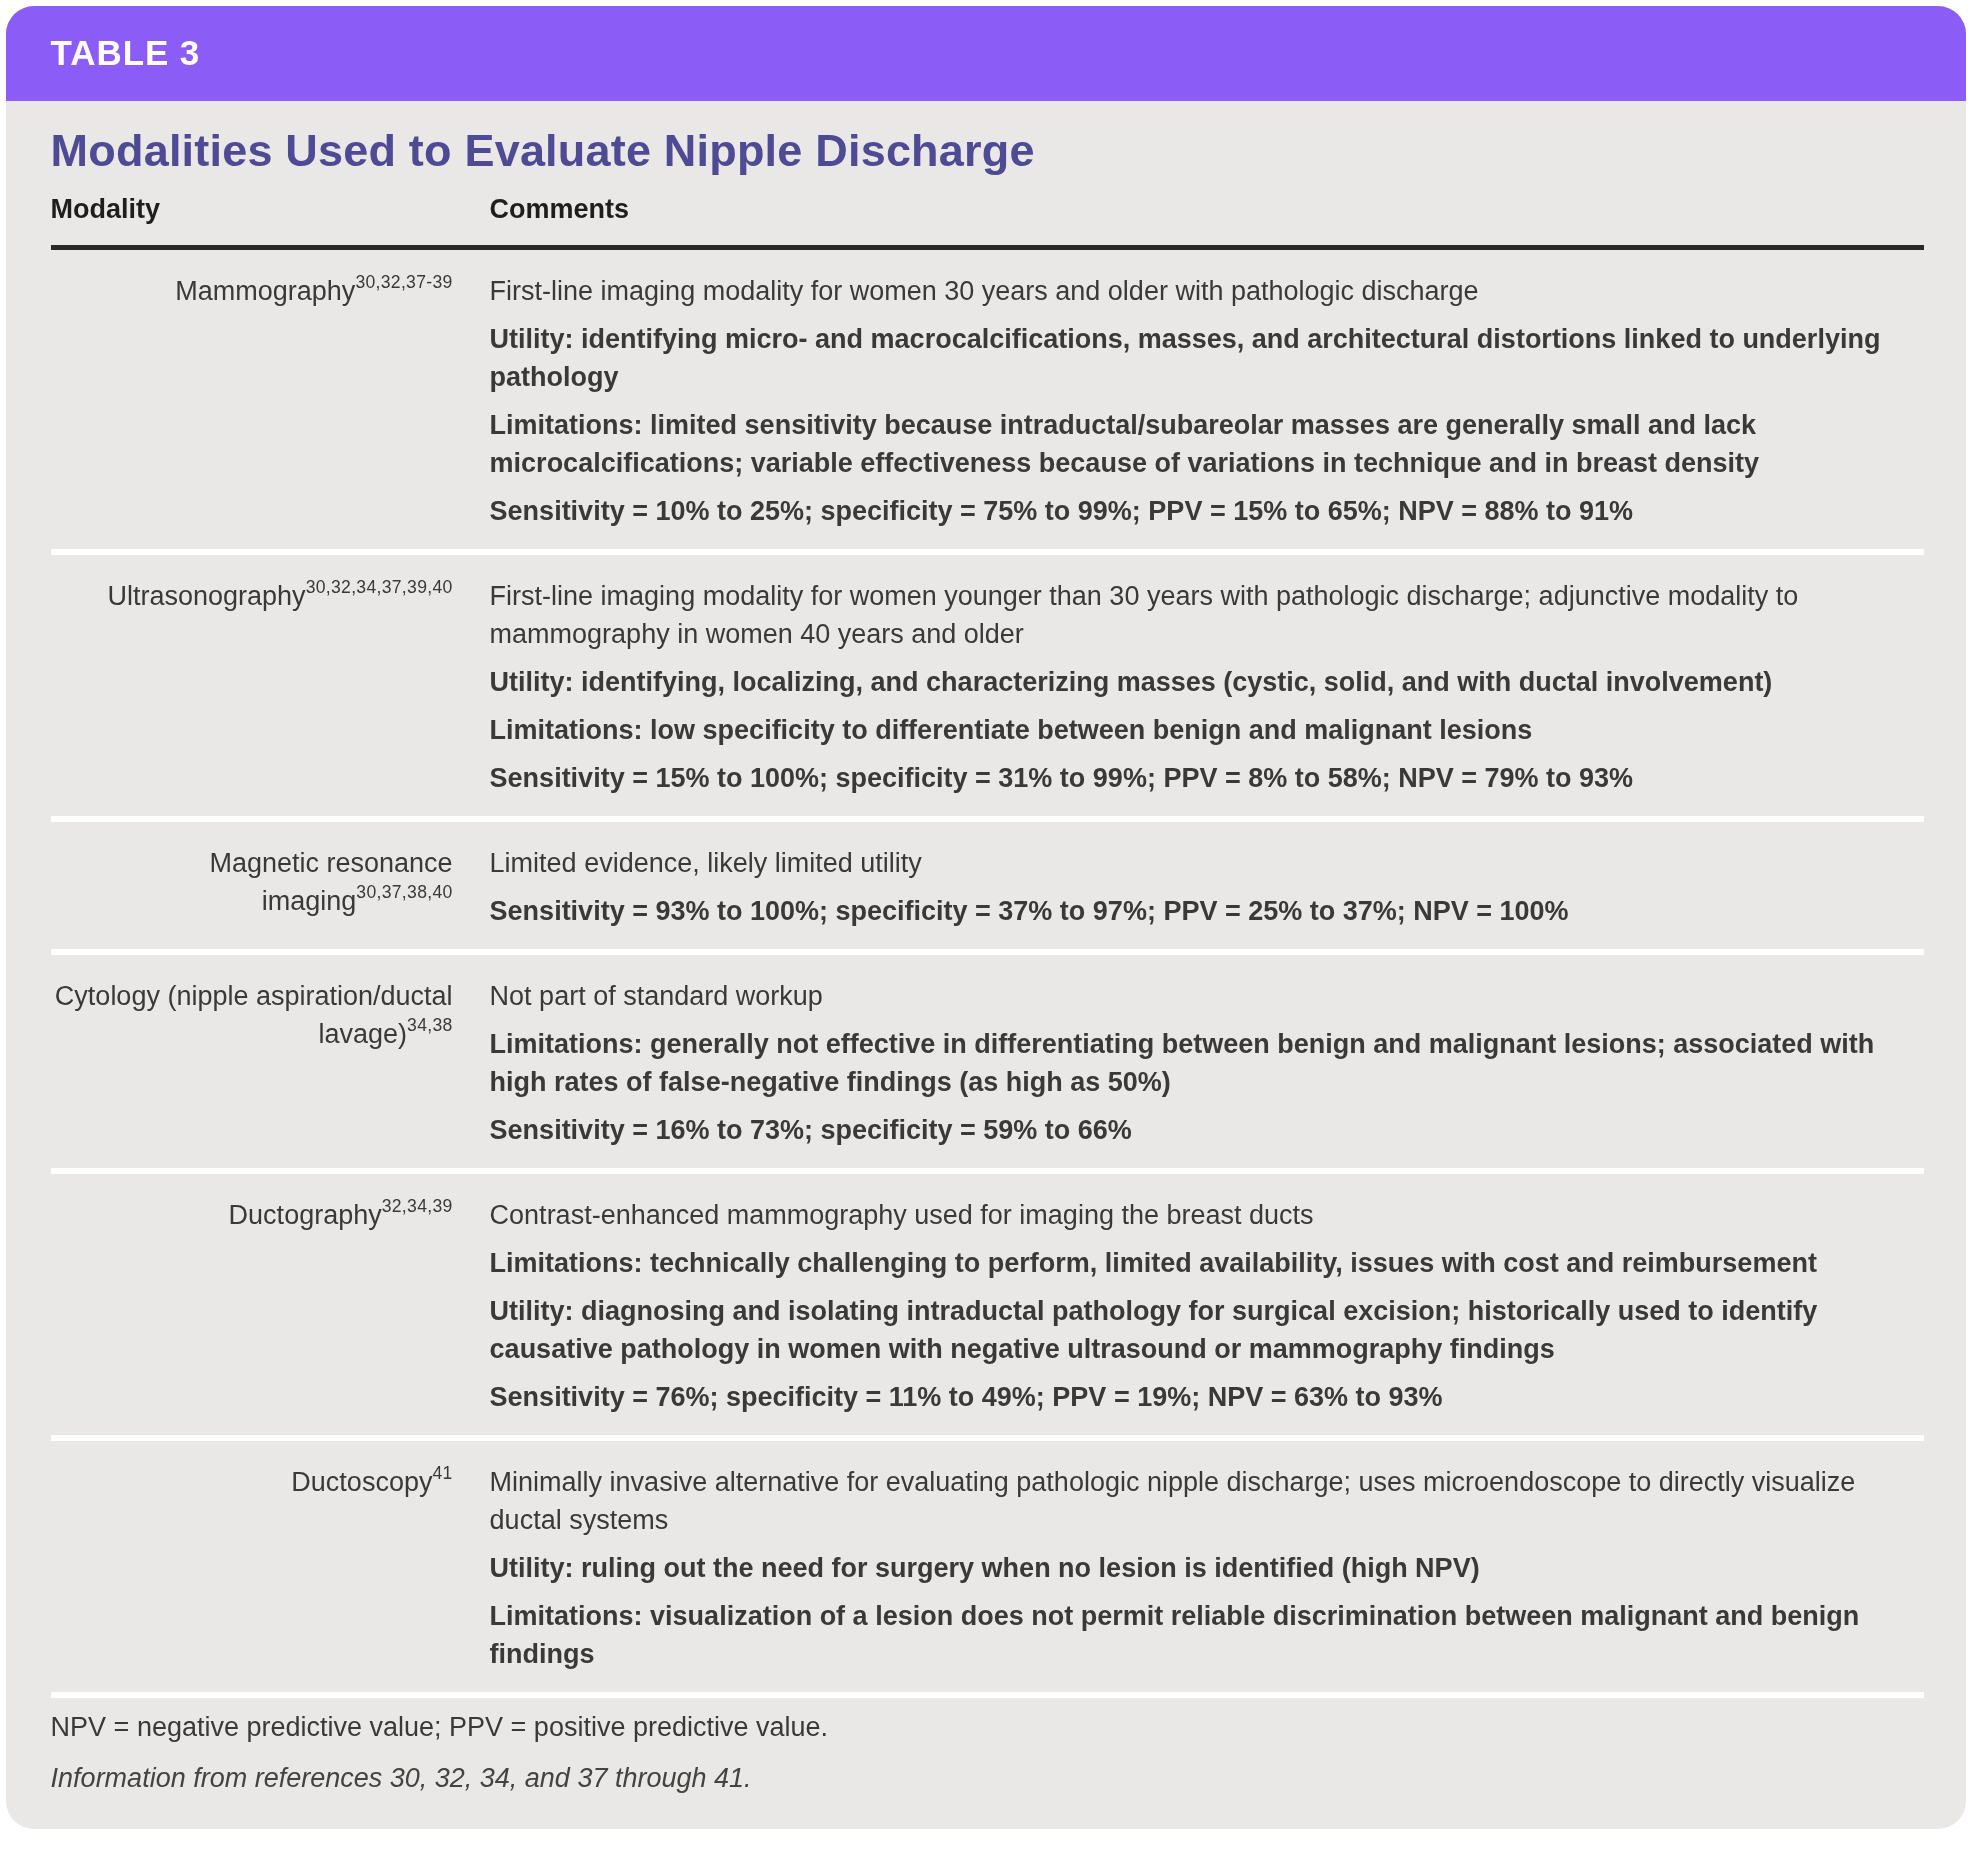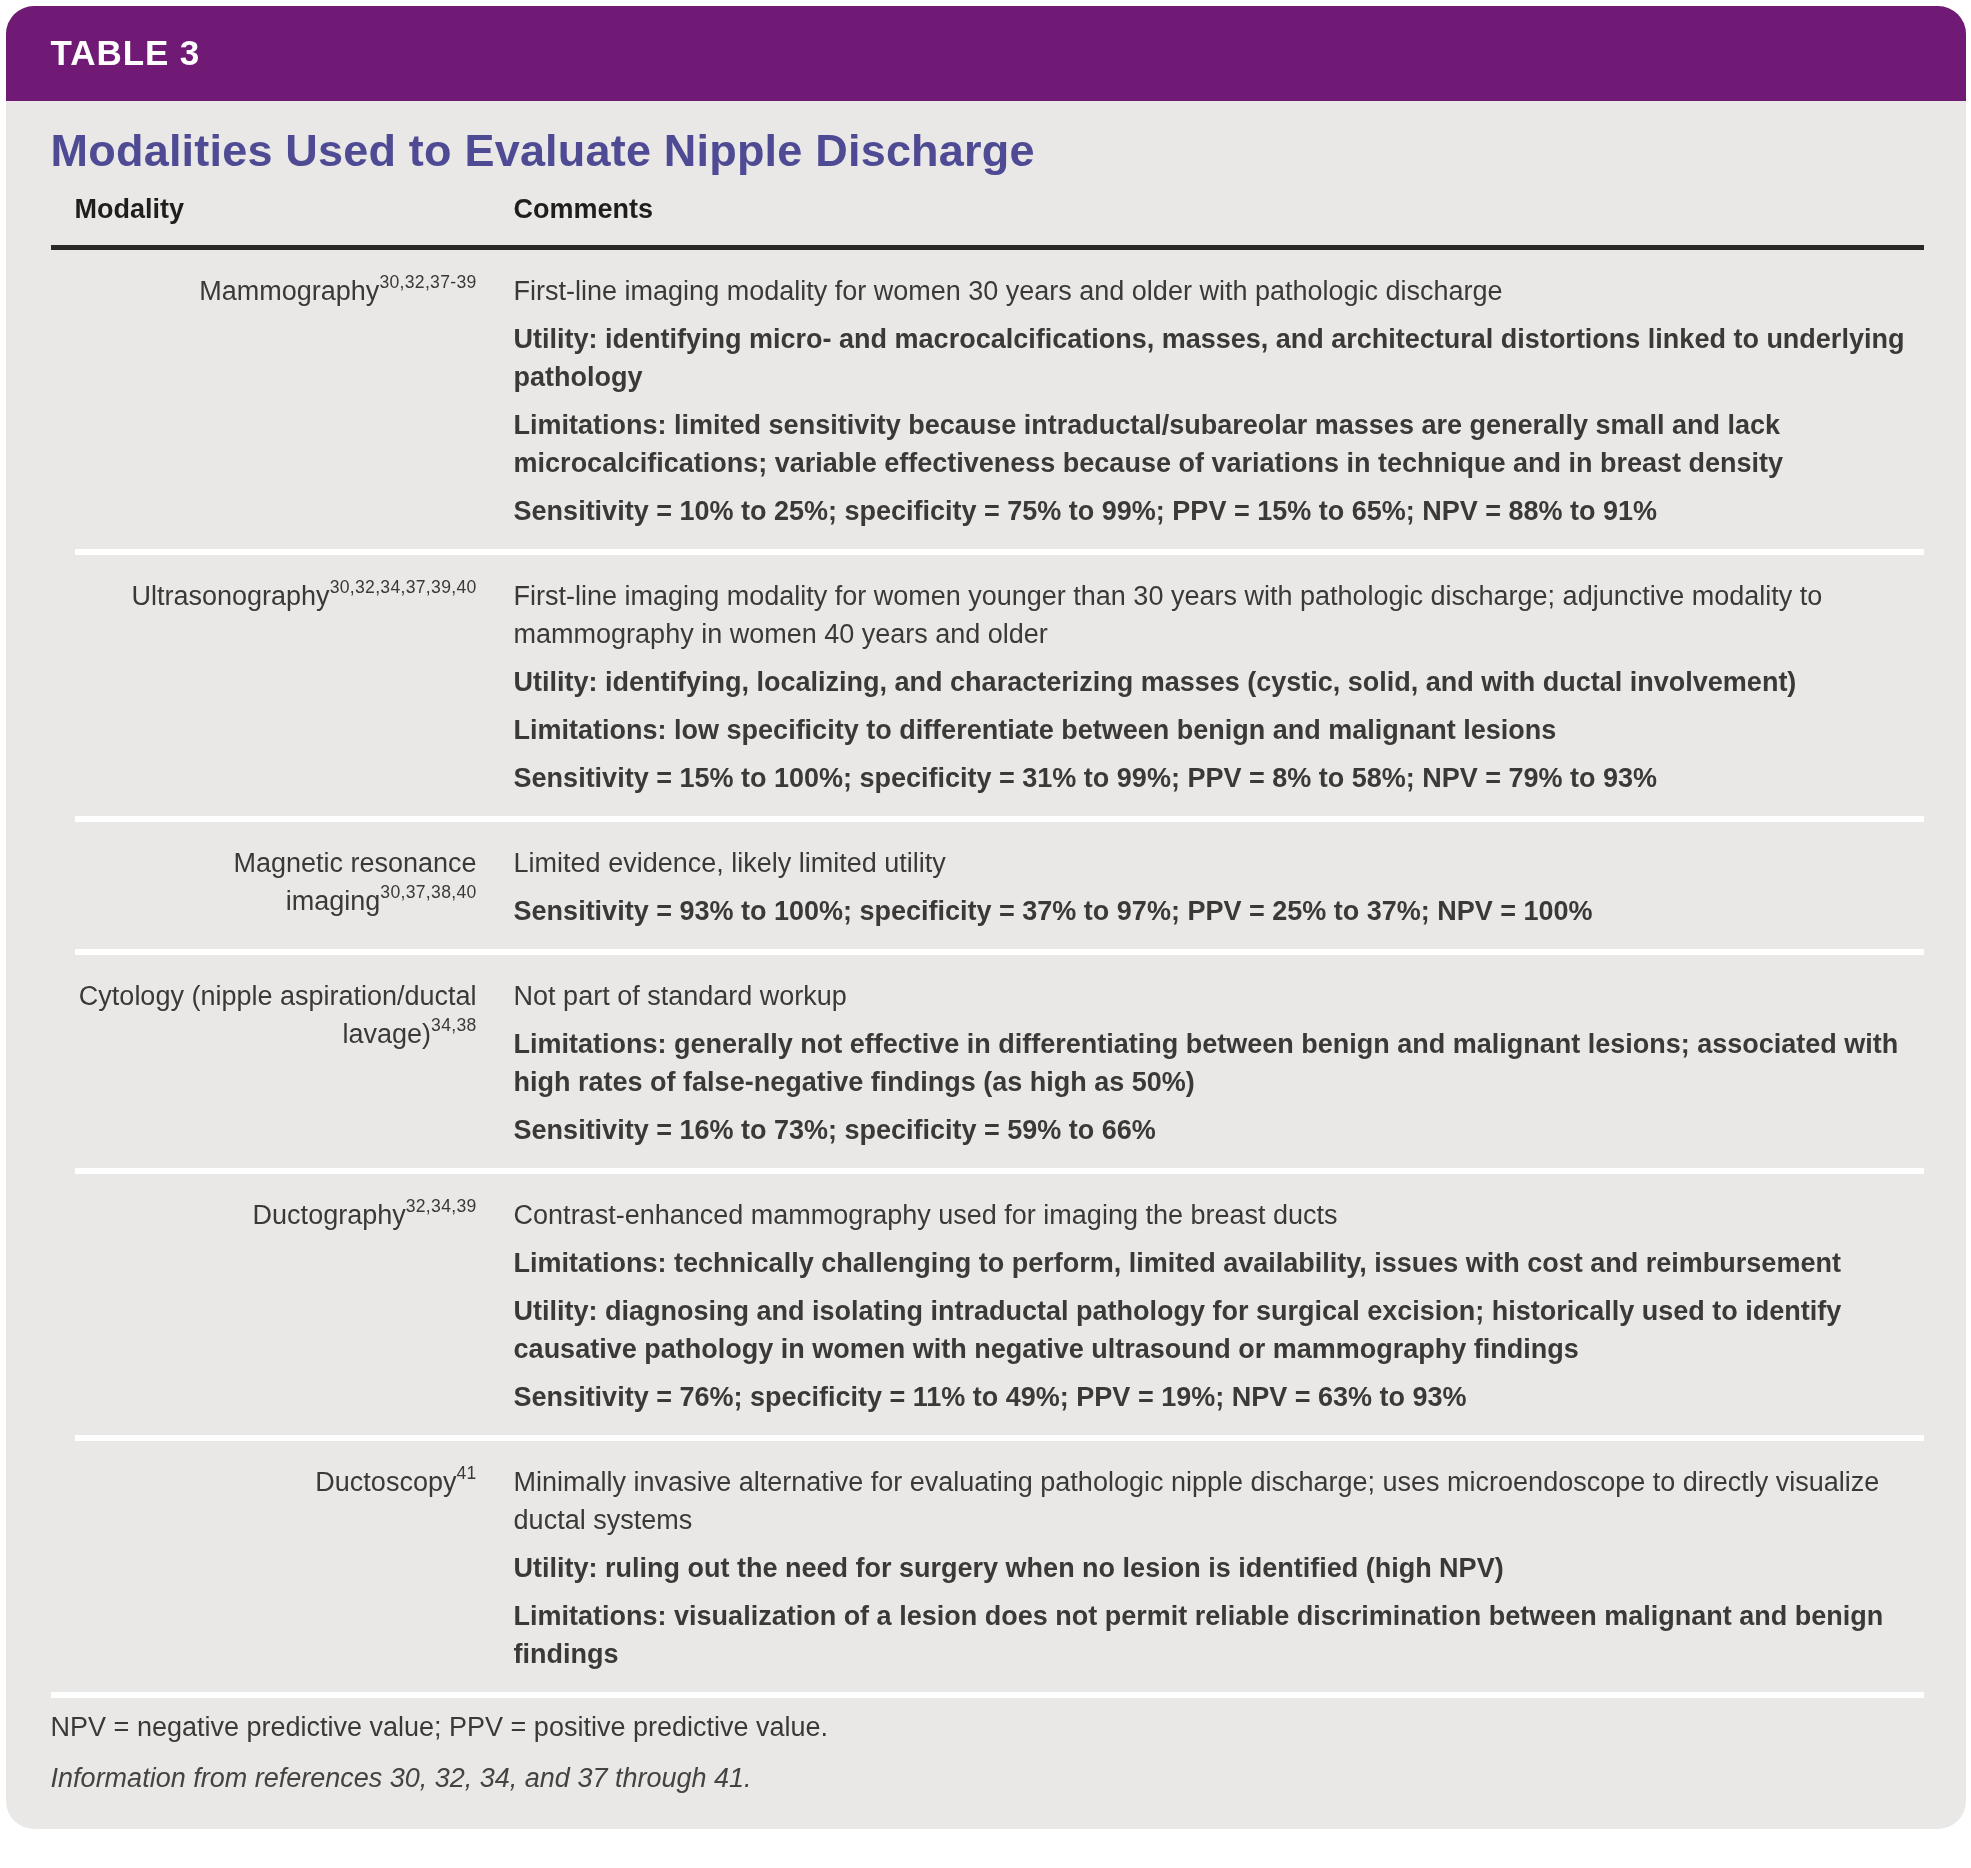--- a/index.html
+++ b/index.html
@@ -12,21 +12,21 @@
   }
   .card {
     position: absolute;
     left: 5.6px; top: 5.6px;
     width: 1960px;
     border-radius: 28px;
     overflow: hidden;
     background: #eae8e6;
   }
   .card-header {
-    background: #701a75;
+    background: #8b5cf6;
     height: 95px;
     display: flex;
     align-items: center;
     padding-left: 45px;
   }
   .card-header .tag {
     color: #ffffff;
     font-size: 35px;
     font-weight: bold;
     letter-spacing: 0.9px;
@@ -38,21 +38,20 @@
     color: #4e4b94;
     font-size: 45px;
     font-weight: bold;
     padding-top: 24px;
     margin-bottom: 17px;
     letter-spacing: 0.2px;
   }
   .grid {
     display: grid;
     grid-template-columns: 439px 1fr;
-    margin-left: 24px;
   }
   .head-cell {
     font-size: 27px;
     font-weight: bold;
     color: #1f1e1d;
     padding-bottom: 20.4px;
   }
   .rule {
     height: 4.6px;
     background: #2b2928;

